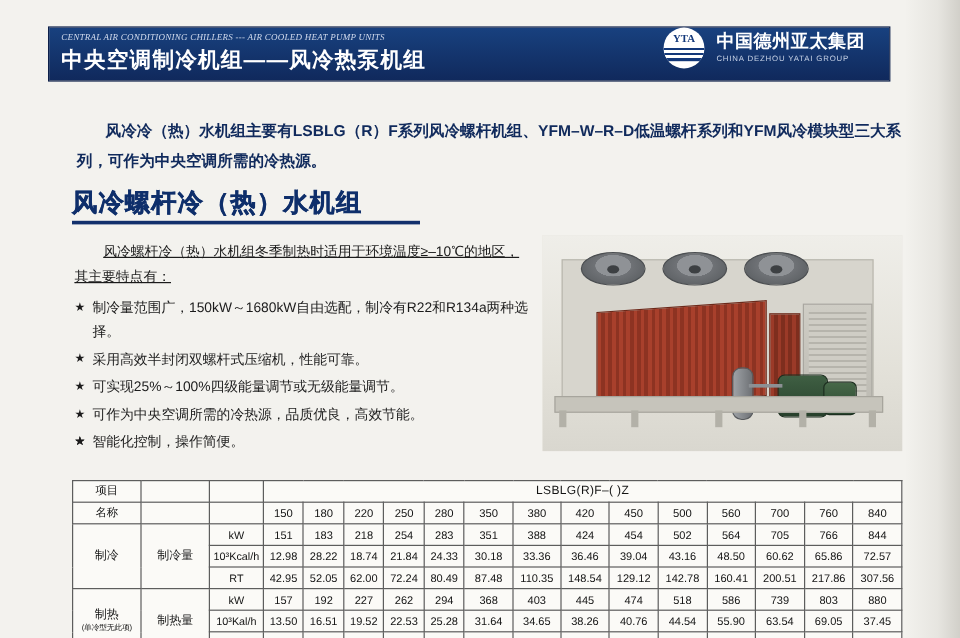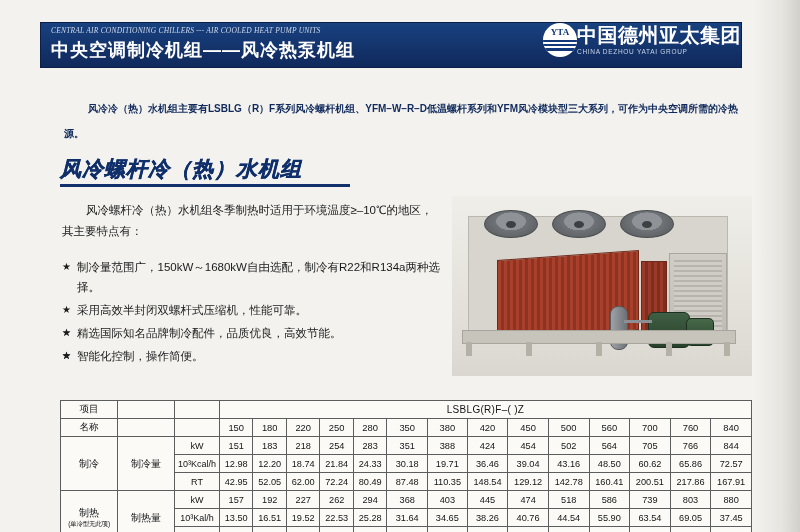--- a/index.html
+++ b/index.html
@@ -52,22 +52,22 @@
     font-size: 18px;
     font-weight: bold;
     letter-spacing: 1px;
     margin-top: 3px;
     white-space: nowrap;
   }
   .header-right {
     flex: 0 0 auto;
     display: flex;
     align-items: center;
-    gap: 0;
-    padding-right: 0;
+    gap: 10px;
+    padding-right: 20px;
   }
   .logo-mark {
     width: 34px; height: 34px;
     border-radius: 50%;
     background: #ffffff;
     position: relative;
     overflow: hidden;
     flex: 0 0 auto;
   }
   .logo-mark .bars {
@@ -90,77 +90,77 @@
     font-family: "Liberation Serif", serif;
   }
   .logo-text {
     display: flex;
     flex-direction: column;
     justify-content: center;
     line-height: 1.1;
   }
   .logo-cn {
     color: #ffffff;
-    font-size: 20px;
+    font-size: 15px;
     font-weight: bold;
     letter-spacing: .5px;
     white-space: nowrap;
   }
   .logo-en {
     color: #c9d4e8;
     font-size: 6.5px;
     letter-spacing: .7px;
     margin-top: 2px;
     white-space: nowrap;
     font-family: "Liberation Sans", sans-serif;
   }
 
   
   .intro {
     position: absolute;
     left: 64px; top: 96px;
     width: 690px;
     color: #102a5c;
-    font-size: 10px;
+    font-size: 13px;
     font-weight: bold;
     line-height: 25px;
     text-indent: 24px;
   }
 
   
   .section-title {
     position: absolute;
     left: 60px; top: 155px;
     font-size: 21px;
     font-weight: bold;
     color: #0f2f6b;
     letter-spacing: 1px;
-    font-style: italic;
     -webkit-text-stroke: 0.4px #0f2f6b;
   }
   .section-rule {
     position: absolute;
     left: 60px; top: 184px;
     width: 290px; height: 3px;
     background: #12306c;
   }
 
   
   .body-col {
     position: absolute;
     left: 62px; top: 200px;
     width: 380px;
     color: #1b1b1b;
     font-size: 11.5px;
     line-height: 21px;
   }
   .body-col p.lead {
-    margin: 0 0 15px 0;
+    margin: 0 0 5px 0;
     text-indent: 24px;
     line-height: 21px;
+    text-decoration: underline;
   }
   .bullets {
     list-style: none;
     margin: 0;
     padding: 0;
   }
   .bullets li {
     position: relative;
     padding-left: 15px;
     margin-bottom: 3px;
@@ -379,22 +379,22 @@
   <div class="intro">风冷冷（热）水机组主要有LSBLG（R）F系列风冷螺杆机组、YFM–W–R–D低温螺杆系列和YFM风冷模块型三大系列，可作为中央空调所需的冷热源。</div>
 
   <div class="section-title">风冷螺杆冷（热）水机组</div>
   <div class="section-rule"></div>
 
   <div class="body-col">
     <p class="lead">风冷螺杆冷（热）水机组冬季制热时适用于环境温度≥–10℃的地区，其主要特点有：</p>
     <ul class="bullets">
       <li><span class="star">★</span><span>制冷量范围广，150kW～1680kW自由选配，制冷有R22和R134a两种选择。</span></li>
       <li><span class="star">★</span><span>采用高效半封闭双螺杆式压缩机，性能可靠。</span></li>
-      <li><span class="star">★</span></li>
-      <li><span class="star">★</span><span>精选国际知名品牌制冷配件，品质优良，高效节能。</span></li>
+      <li><span class="star">★</span><span>可实现25%～100%四级能量调节或无级能量调节。</span></li>
+      <li><span class="star">★</span><span>可作为中央空调所需的冷热源，品质优良，高效节能。</span></li>
       <li><span class="star">★</span></li>
       <li><span class="star">★</span></li>
       <li><span class="star">★</span><span>智能化控制，操作简便。</span></li>
     </ul>
   </div>
 
   <div class="photo">
     <div class="floor"></div>
     <div class="unit-body">
       <div class="coil"></div>
@@ -471,26 +471,26 @@
           <td>454</td>
           <td>502</td>
           <td>564</td>
           <td>705</td>
           <td>766</td>
           <td>844</td>
         </tr>
         <tr>
           <td class="unitcol">10³Kcal/h</td>
           <td>12.98</td>
-          <td>12.20</td>
+          <td>28.22</td>
           <td>18.74</td>
           <td>21.84</td>
           <td>24.33</td>
           <td>30.18</td>
-          <td>19.71</td>
+          <td>33.36</td>
           <td>36.46</td>
           <td>39.04</td>
           <td>43.16</td>
           <td>48.50</td>
           <td>60.62</td>
           <td>65.86</td>
           <td>72.57</td>
         </tr>
         <tr>
           <td class="unitcol">RT</td>
@@ -500,21 +500,21 @@
           <td>72.24</td>
           <td>80.49</td>
           <td>87.48</td>
           <td>110.35</td>
           <td>148.54</td>
           <td>129.12</td>
           <td>142.78</td>
           <td>160.41</td>
           <td>200.51</td>
           <td>217.86</td>
-          <td>167.91</td>
+          <td>307.56</td>
         </tr>
 
         <tr>
           <td class="rowlabel" rowspan="3">
             <span>制热</span>
             <small>(单冷型无此项)</small>
           </td>
           <td class="rowlabel" rowspan="3">制热量</td>
           <td class="unitcol">kW</td>
           <td>157</td>

